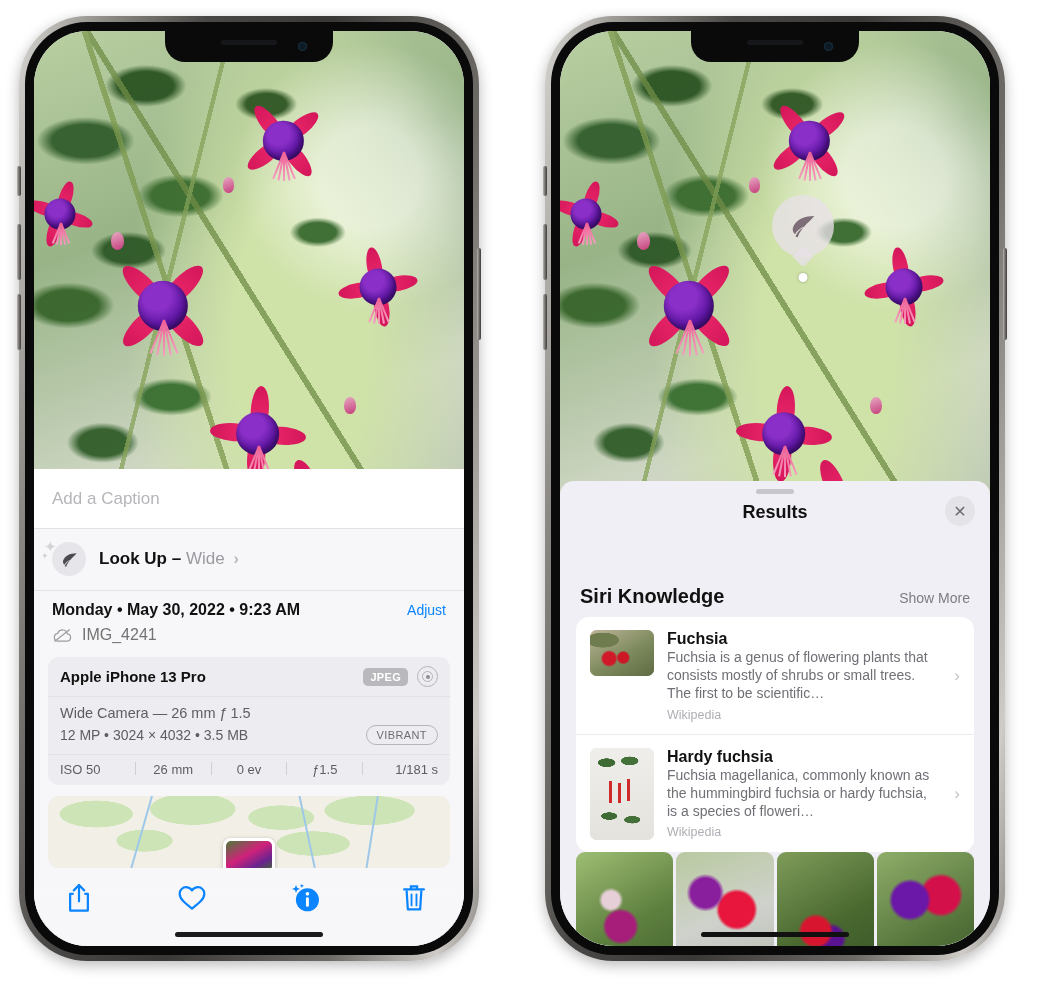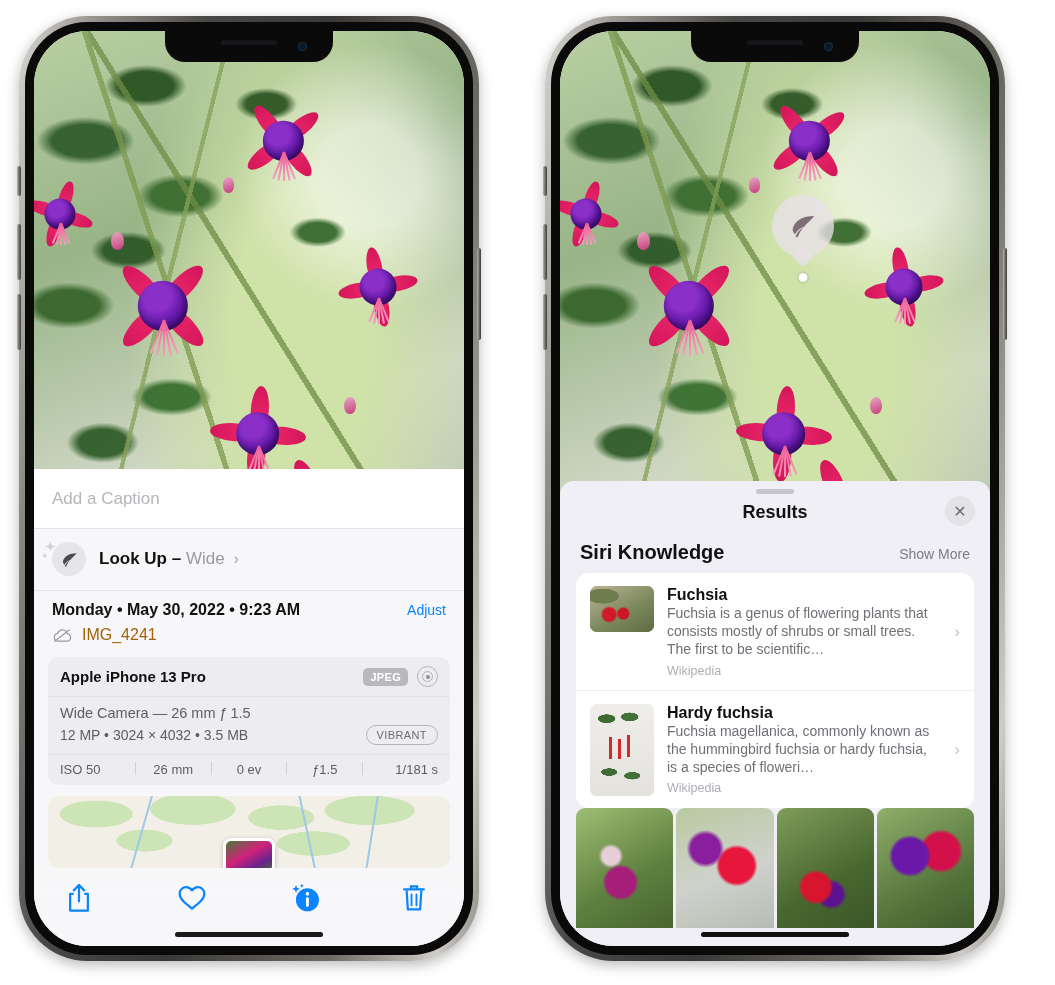--- a/index.html
+++ b/index.html
@@ -171,21 +171,21 @@
   .sparkle.small { left: -11px; top: 10px; font-size: 9px; }
   .lookup-text { font-size: 17px; font-weight: bold; color: #111; }
   .lookup-text .sub { font-weight: normal; color: #9a9aa0; }
   .chev { color: #b9b9bf; font-size: 16px; margin-left: 4px; }
 
   .date-block { padding: 10px 18px 0 18px; border-top: 1px solid #e4e4e8; margin: 0 0 0 0; }
   .date-row { display: flex; align-items: baseline; justify-content: space-between; }
   .date-text { font-size: 16px; font-weight: bold; color: #111; }
   .adjust { font-size: 14px; color: #0a84ff; }
   .fname-row { display: flex; align-items: center; gap: 9px; margin-top: 7px; }
-  .fname { font-size: 16px; color: #a16207; }
+  .fname { font-size: 16px; color: #737373; }
 
   .meta-card {
     margin: 13px 14px 0 14px;
     background: #ededf1; border-radius: 11px; overflow: hidden;
     font-size: 14px; color: #5d5d63;
   }
   .meta-head {
     display: flex; align-items: center; justify-content: space-between;
     padding: 9px 12px; border-bottom: 1px solid #e2e2e6;
   }
@@ -261,21 +261,21 @@
     position: absolute; right: 15px; top: 2px;
     width: 30px; height: 30px; border-radius: 50%;
     background: #e3e3e8; color: #6d6d73;
     display: flex; align-items: center; justify-content: center;
     font-size: 16px; cursor: pointer;
   }
   .sec-head {
     display: flex; align-items: baseline; justify-content: space-between;
     padding: 4px 20px 9px 20px;
   }
-  .sec-title { font-size: 20px; font-weight: bold; color: #111; }
+  .sec-title { font-size: 20px; font-weight: bold; color: #111; margin-top: 44px; }
   .show-more { font-size: 14px; color: #7c7c83; }
   .know-card {
     margin: 0 16px; background: #fff; border-radius: 13px; overflow: hidden;
   }
   .know-item { display: flex; align-items: flex-start; gap: 13px; padding: 13px 14px 12px 14px; }
   .know-item + .know-item { border-top: 1px solid #ececf0; }
   .kthumb { border-radius: 7px; overflow: hidden; flex: none; position: relative; }
   .kthumb.a { width: 64px; height: 46px; background: linear-gradient(150deg,#cfc4a8 0%,#8a8f6a 40%,#6f7a52 100%); }
   .kthumb.b { width: 64px; height: 92px; background: linear-gradient(160deg,#eceae6,#dedbd5); }
   .ktext { flex: 1; min-width: 0; }

